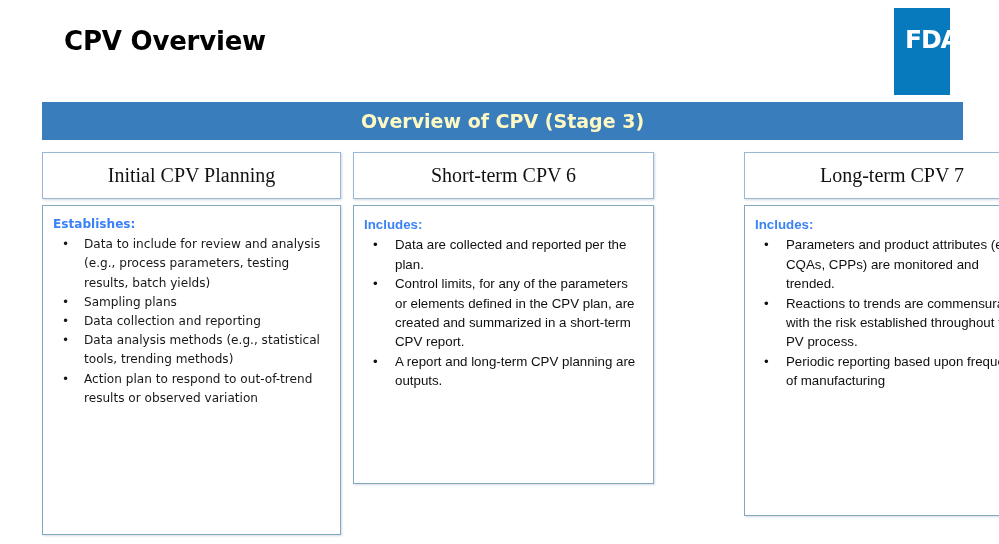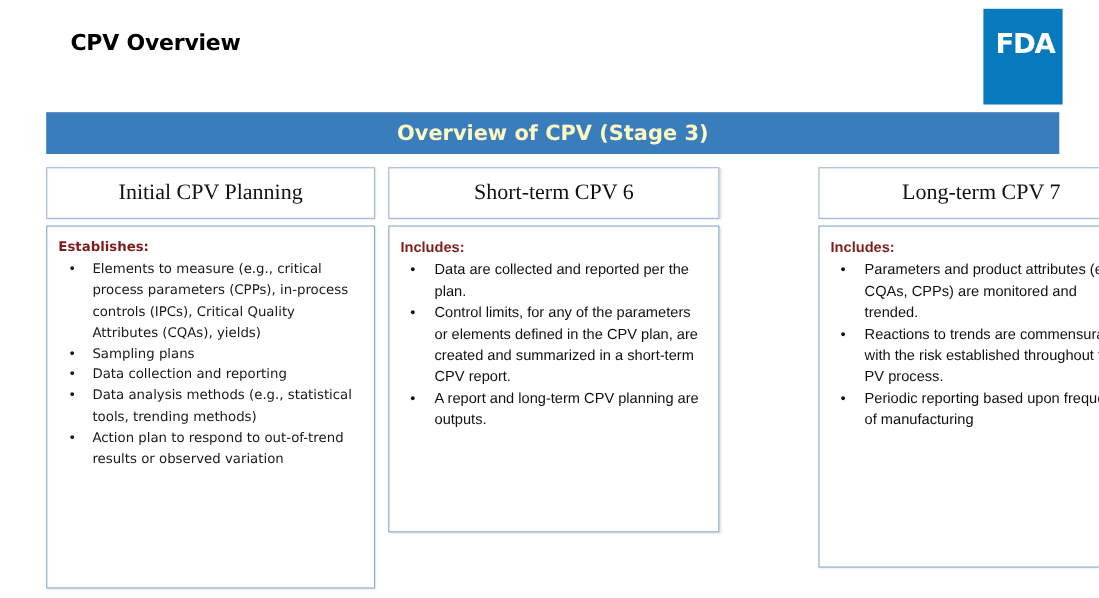--- a/index.html
+++ b/index.html
@@ -15,33 +15,33 @@
     font-family: "Liberation Sans", sans-serif;
     -webkit-font-smoothing: antialiased;
   }
 
   
   #slide-title {
     position: absolute;
     left: 64px;
     top: 26px;
     font-family: "DejaVu Sans", sans-serif;
-    font-size: 20px;
+    font-size: 26px;
     font-weight: bold;
     color: #000000;
     letter-spacing: -0.2px;
     white-space: nowrap;
   }
 
   
   #fda-logo {
     position: absolute;
     left: 894px;
     top: 8px;
-    width: 72px;
+    width: 56px;
     height: 87px;
     background: #0779bd;
   }
   #fda-logo-text {
     position: absolute;
     left: 11px;
     top: 17px;
     font-family: "DejaVu Sans", sans-serif;
     font-size: 25px;
     font-weight: bold;
@@ -92,21 +92,21 @@
   }
   .col-body {
     box-sizing: border-box;
     border: 1px solid #84a8c0;
     background: #ffffff;
     padding: 9px 10px 8px 10px;
     box-shadow: 1px 1px 2px rgba(120,140,160,0.30);
   }
   .body-heading {
     font-weight: bold;
-    color: #7f1d1d;
+    color: #3b82f6;
     margin: 0 0 1px 0;
   }
   ul.bullets {
     list-style: none;
     margin: 0;
     padding: 0;
   }
   ul.bullets > li {
     position: relative;
     padding-left: 31px;
@@ -185,21 +185,21 @@
   <div id="banner-label">Overview of CPV (Stage 3)</div>
 </div>
 
 <div class="col" id="col1">
   <div class="col-head">
     <div class="col-head-label">Initial CPV Planning</div>
   </div>
   <div class="col-body">
     <div class="body-heading">Establishes:</div>
     <ul class="bullets">
-      <li>Elements to measure (e.g., critical process parameters (CPPs), in-process controls (IPCs), Critical Quality Attributes (CQAs), yields)</li>
+      <li>Data to include for review and analysis (e.g., process parameters, testing results, batch yields)</li>
       <li>Sampling plans</li>
       <li>Data collection and reporting</li>
       <li>Data analysis methods (e.g., statistical tools, trending methods)</li>
       <li>Action plan to respond to out-of-trend results or observed variation</li>
     </ul>
   </div>
 </div>
 
 <div class="col" id="col2">
   <div class="col-head">

